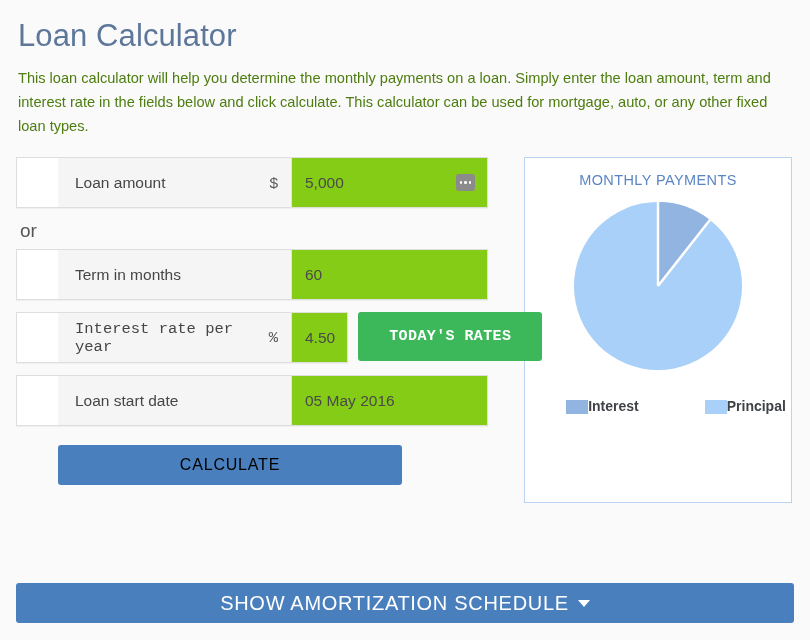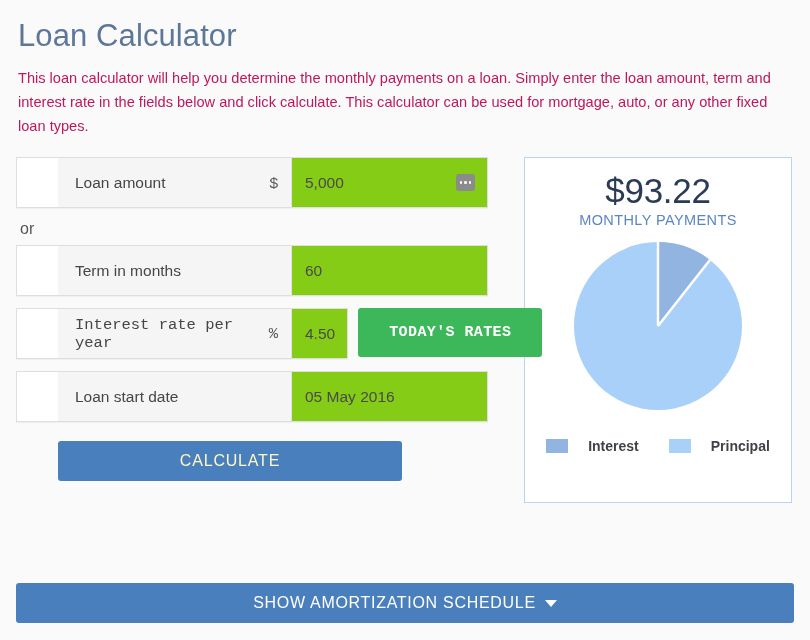--- a/index.html
+++ b/index.html
@@ -30,21 +30,21 @@
     font-weight: normal;
     line-height: 36px;
     color: #5d7799;
     letter-spacing: 0.1px;
   }
   .intro {
     margin: 12px 0 0 2px;
     width: 772px;
     font-size: 14.6px;
     line-height: 24px;
-    color: #be185d;
+    color: #4d7c0f;
   }
 
   
   .columns {
     position: relative;
     margin-top: 19px;
     display: flex;
     align-items: flex-start;
   }
   .left-col {
@@ -125,21 +125,21 @@
   .dots-btn i {
     display: block;
     width: 2.5px;
     height: 2.5px;
     border-radius: 50%;
     background: #ffffff;
   }
 
   .or-text {
     margin: 6px 0 7px 4px;
-    font-size: 16px;
+    font-size: 19px;
     color: #555;
   }
 
   .rates-btn {
     margin-left: 10px;
     background: #3cb75a;
     color: #ffffff;
     border: none;
     border-radius: 3px;
     font-family: Liberation Mono, monospace;
@@ -153,21 +153,21 @@
   }
 
   .calc-row {
     display: flex;
     justify-content: center;
     margin-top: 19px;
     padding-right: 44px;
   }
   .calculate-btn {
     background: #4a7fbd;
-    color: #fef9c3;
+    color: #000000;
     border: none;
     border-radius: 3px;
     width: 344px;
     height: 40px;
     font-family: "Liberation Sans", sans-serif;
     font-size: 16px;
     letter-spacing: 0.8px;
     cursor: pointer;
   }
 
@@ -204,22 +204,23 @@
   .pie-wrap svg { display: block; }
 
   .legend {
     margin-top: 28px;
     display: flex;
     align-items: center;
     gap: 30px;
   }
   .legend-item {
     display: flex;
-    align-items: center;
-    gap: 20px;
+    align-items: flex-end;
+    gap: 0;
+    margin-left: 36px;
   }
   .legend-swatch {
     width: 22px;
     height: 14px;
     flex: 0 0 auto;
   }
   .legend-label {
     font-size: 14px;
     font-weight: bold;
     color: #3f4246;
@@ -230,21 +231,21 @@
     position: absolute;
     left: 16px;
     bottom: 17px;
     width: 778px;
     height: 40px;
     background: #4a7fbd;
     color: #ffffff;
     border: none;
     border-radius: 3px;
     font-family: "Liberation Sans", sans-serif;
-    font-size: 16px;
+    font-size: 20px;
     letter-spacing: 0.7px;
     display: flex;
     align-items: center;
     justify-content: center;
     gap: 9px;
     cursor: pointer;
   }
   .caret-down {
     width: 0;
     height: 0;
@@ -325,21 +326,20 @@
 
       <div class="calc-row">
         <button class="calculate-btn">CALCULATE</button>
       </div>
 
     </div>
 
     <div class="right-col">
       <div class="result-panel">
 
-        <div class="amount">$93.22</div>
         <div class="amount-caption">MONTHLY PAYMENTS</div>
 
         <div class="pie-wrap">
           <svg width="168" height="168" viewBox="0 0 168 168">
             <circle cx="84" cy="84" r="84" fill="#a8d0f8"></circle>
             <path id="slice-interest" fill="#92b4e0" d="M 84 84 L 84.00 0.00 A 84 84 0 0 1 135.90 17.95 Z"></path>
             <line id="slice-divider-start" stroke="#ffffff" stroke-width="2.5" x1="84" y1="84" x2="84.00" y2="0.00"></line>
             <line id="slice-divider-end" stroke="#ffffff" stroke-width="2.5" x1="84" y1="84" x2="135.90" y2="17.95"></line>
           </svg>
         </div>

